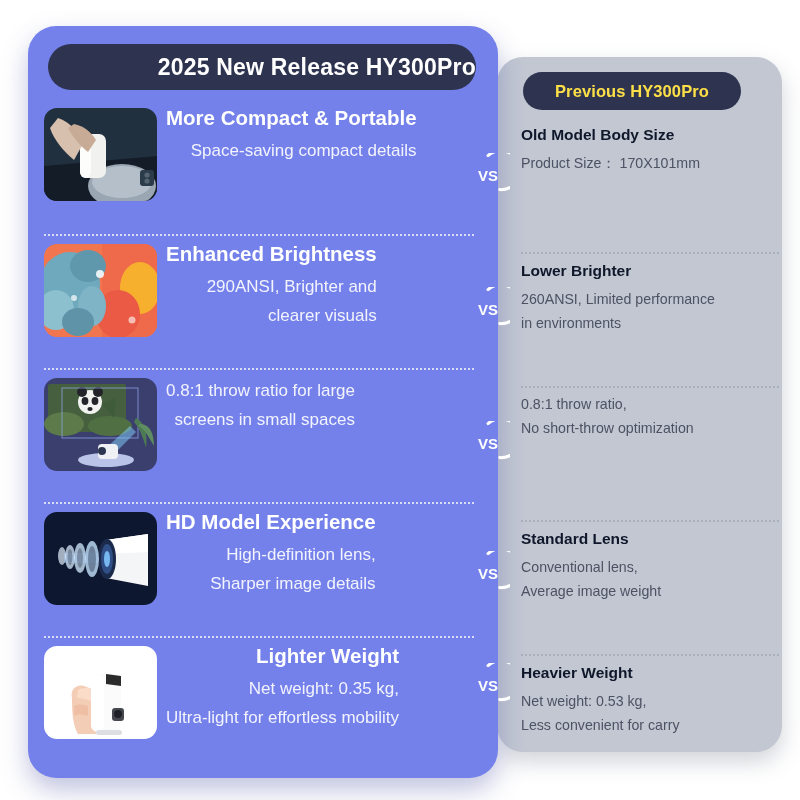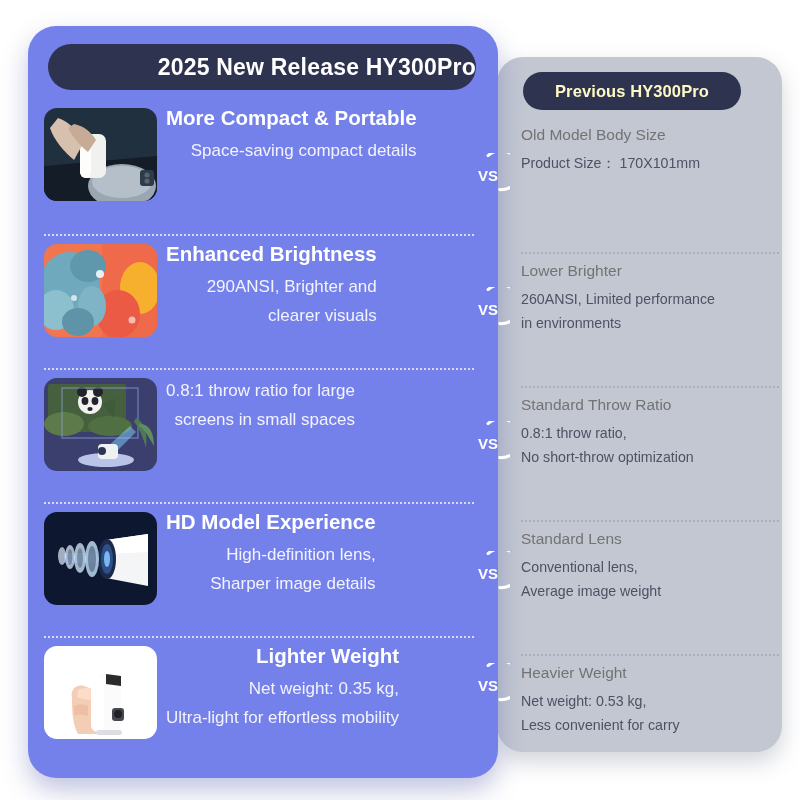--- a/index.html
+++ b/index.html
@@ -34,44 +34,44 @@
     position: absolute;
     left: 523px;
     top: 72px;
     width: 218px;
     height: 38px;
     background: #2e3350;
     border-radius: 20px;
     display: flex;
     align-items: center;
     justify-content: center;
-    color: #fef9c3;
+    color: #fde047;
     font-size: 16.5px;
     font-weight: bold;
     letter-spacing: 0.1px;
   }
   .old-rows {
     position: absolute;
     left: 521px;
     top: 118px;
     width: 258px;
   }
   .old-row {
     height: 134px;
     position: relative;
     padding-top: 4px;
     box-sizing: border-box;
   }
   .old-row + .old-row {
     border-top: 2px dotted #a9b0bd;
   }
   .old-title {
-    color: #737373;
+    color: #0f172a;
     font-size: 15.5px;
-    font-weight: normal;
+    font-weight: bold;
     margin: 4px 0 6px 0;
     line-height: 1.2;
   }
   .old-line {
     color: #4d5264;
     font-size: 14.2px;
     line-height: 1.72;
     white-space: nowrap;
   }
 
@@ -176,21 +176,20 @@
       <div class="old-line"></div>
     </div>
 
     <div class="old-row">
       <div class="old-title">Lower Brighter</div>
       <div class="old-line">260ANSI, Limited performance</div>
       <div class="old-line">in environments</div>
     </div>
 
     <div class="old-row">
-      <div class="old-title">Standard Throw Ratio</div>
       <div class="old-line">0.8:1 throw ratio,</div>
       <div class="old-line">No short-throw optimization</div>
     </div>
 
     <div class="old-row">
       <div class="old-title">Standard Lens</div>
       <div class="old-line">Conventional lens,</div>
       <div class="old-line">Average image weight</div>
     </div>
 

